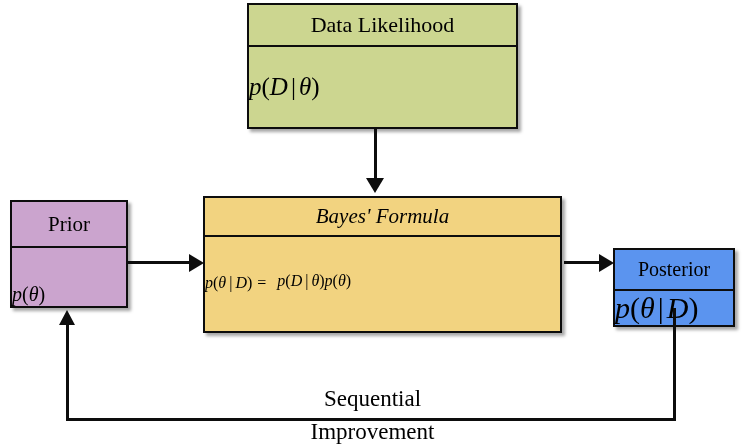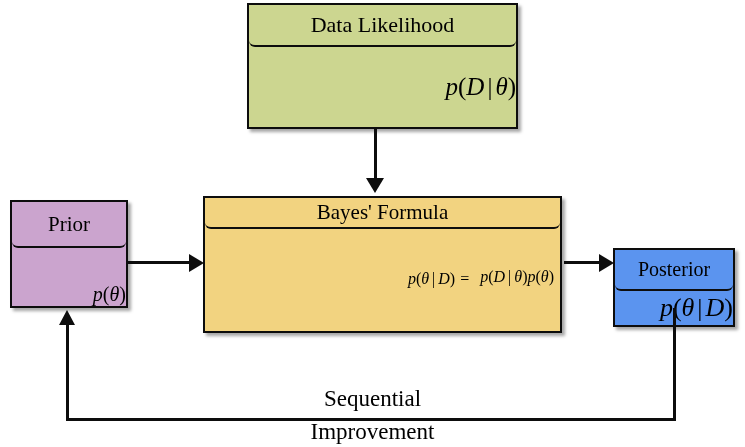--- a/index.html
+++ b/index.html
@@ -26,46 +26,45 @@
     flex-direction: column;
   }
   .node .title {
     box-sizing: border-box;
     display: flex;
     align-items: center;
     justify-content: center;
     border-bottom: 2px solid #0d0d0d;
     color: #000000;
     white-space: nowrap;
-    border-radius: 6px;
   }
   .node .body {
     flex: 1 1 auto;
     display: flex;
     align-items: center;
-    justify-content: flex-end;
+    justify-content: flex-start;
     color: #000000;
   }
 
   
   #node-likelihood { left: 247px; top: 3px;  width: 271px; height: 126px; background: #ccd690; }
   #node-likelihood .title { height: 42px; font-size: 22px; }
   #node-likelihood .body  { font-size: 25px; }
 
   #node-prior { left: 10px; top: 200px; width: 118px; height: 108px; background: #cba4ce; gap: 35px; }
   #node-prior .title { height: 46px; font-size: 21px; }
   #node-prior .body  { font-size: 20px; }
 
   #node-bayes { left: 203px; top: 196px; width: 359px; height: 137px; background: #f2d380; }
-  #node-bayes .title { height: 31px; font-size: 21px; }
+  #node-bayes .title { height: 39px; font-size: 21px; font-style: italic; }
   #node-bayes .body  { font-size: 16px; }
 
   #node-posterior { left: 613px; top: 201px; width: 122px; height: 79px; background: #5b94ef; margin-top: 47px; }
   #node-posterior .title { height: 41px; font-size: 20px; }
-  #node-posterior .body  { font-size: 26px; }
+  #node-posterior .body  { font-size: 30px; }
 
   
   .math { font-style: italic; font-family: "Liberation Serif","DejaVu Serif",serif; }
   .math .up { font-style: normal; }
   .bar { padding: 0 3px; font-style: normal; }
 
   .frac {
     display: inline-flex;
     flex-direction: column;
     align-items: center;

